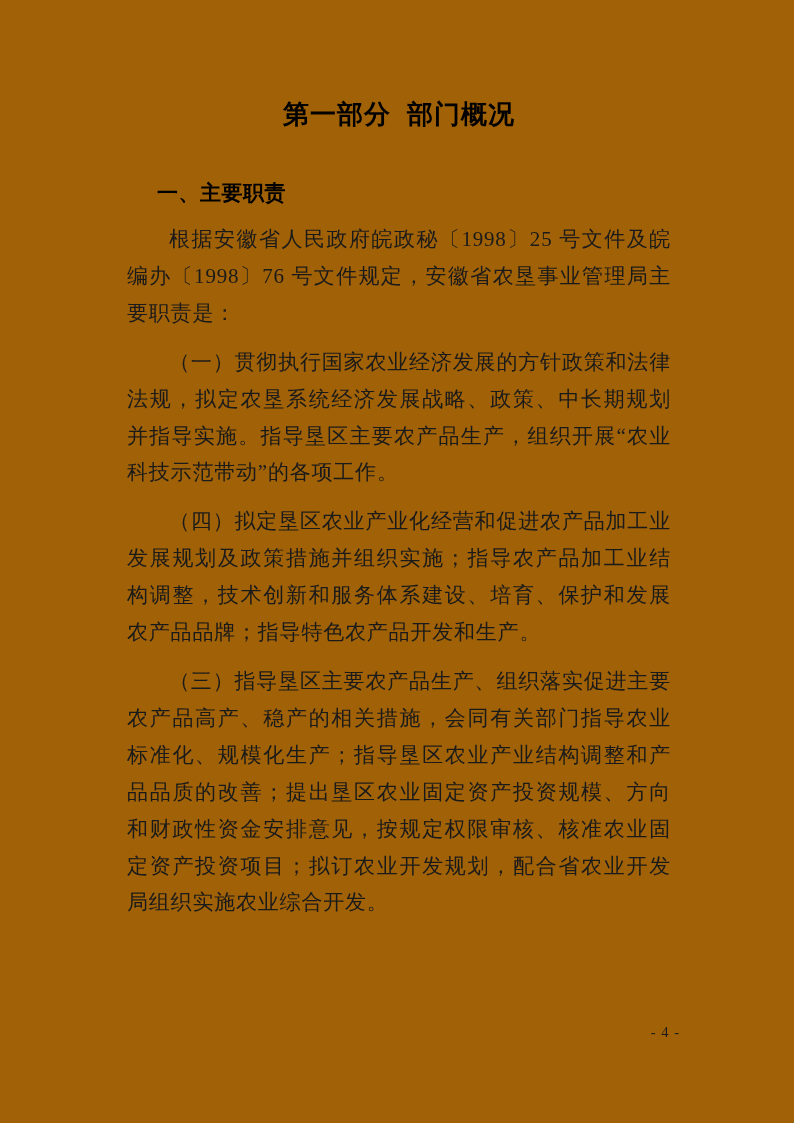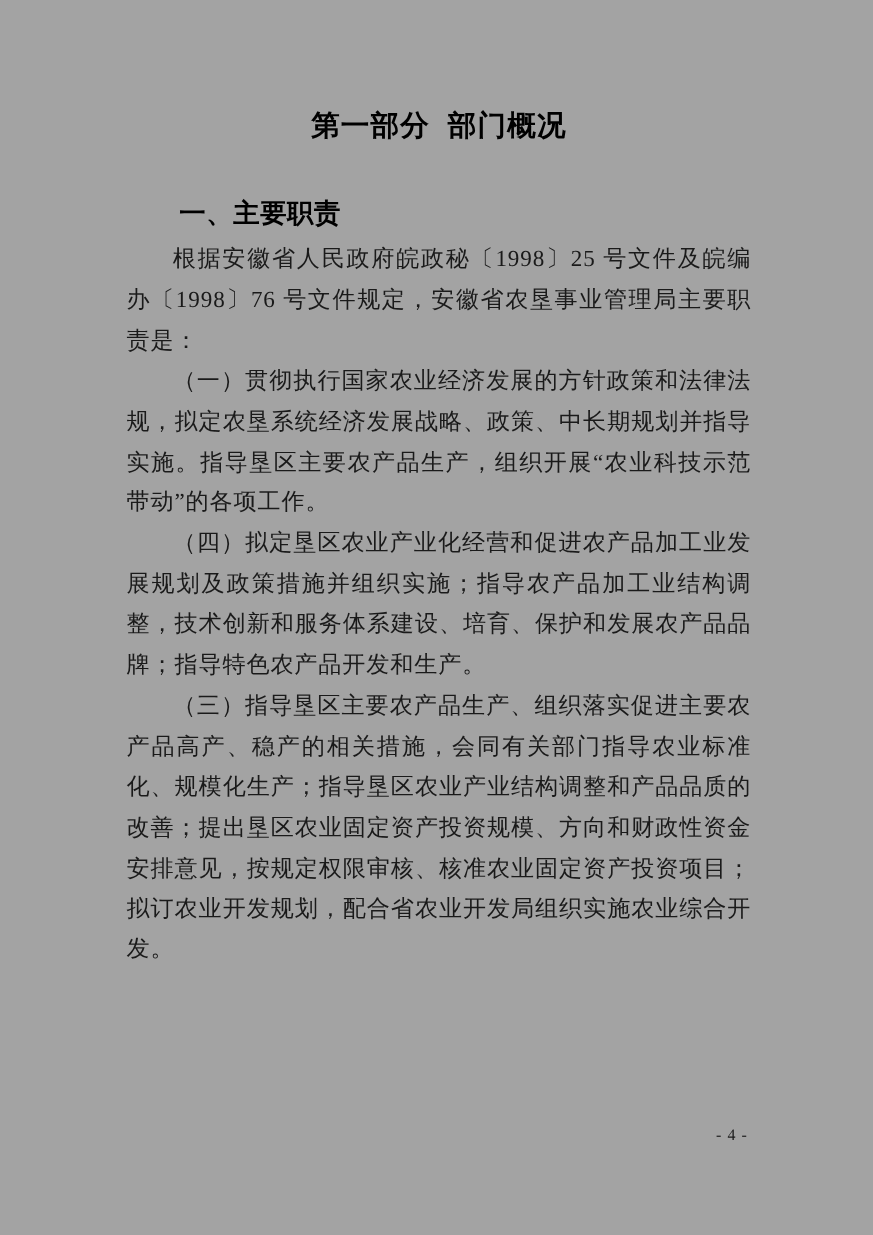--- a/index.html
+++ b/index.html
@@ -5,52 +5,52 @@
   html, body {
     margin: 0;
     padding: 0;
     background: #ffffff;
   }
   .page {
     position: relative;
     width: 794px;
     height: 1123px;
     margin: 0 auto;
-    background: #a3a3a3;
+    background: #a16207;
     box-sizing: border-box;
     padding: 99px 111px 0 115px;
     overflow: hidden;
     color: #1a1a1a;
   }
   .doc-title {
     margin: 0;
     text-align: center;
     font-family: "Liberation Sans", "DejaVu Sans", sans-serif;
     font-weight: bold;
     font-size: 26px;
     line-height: 30px;
     letter-spacing: 1px;
     word-spacing: 8px;
     color: #000000;
   }
   .section-heading {
     margin: 52px 0 0 0;
-    font-family: Liberation Sans, sans-serif;
+    font-family: Liberation Mono, monospace;
     font-weight: bold;
-    font-size: 24px;
+    font-size: 21px;
     line-height: 28px;
     text-indent: 2em;
     letter-spacing: 0.5px;
     color: #000000;
   }
   .body-text {
     margin-top: 8px;
   }
   .body-text p {
-    margin: 0;
+    margin: 12px;
     font-family: "Liberation Serif", "DejaVu Serif", serif;
     font-size: 21px;
     line-height: 36.9px;
     letter-spacing: 0.8px;
     text-align: justify;
     text-justify: inter-character;
     text-indent: 2em;
     color: #1a1a1a;
   }
   .page-number {

